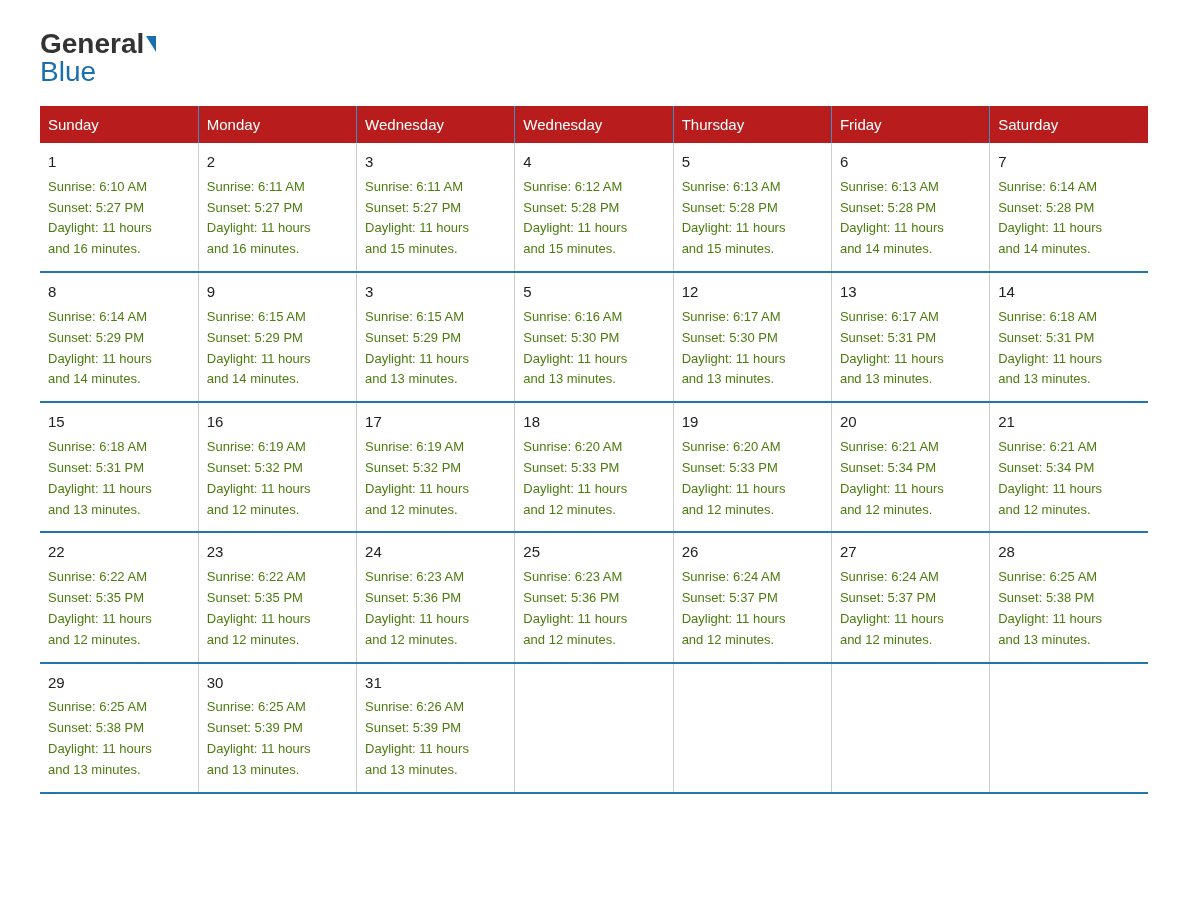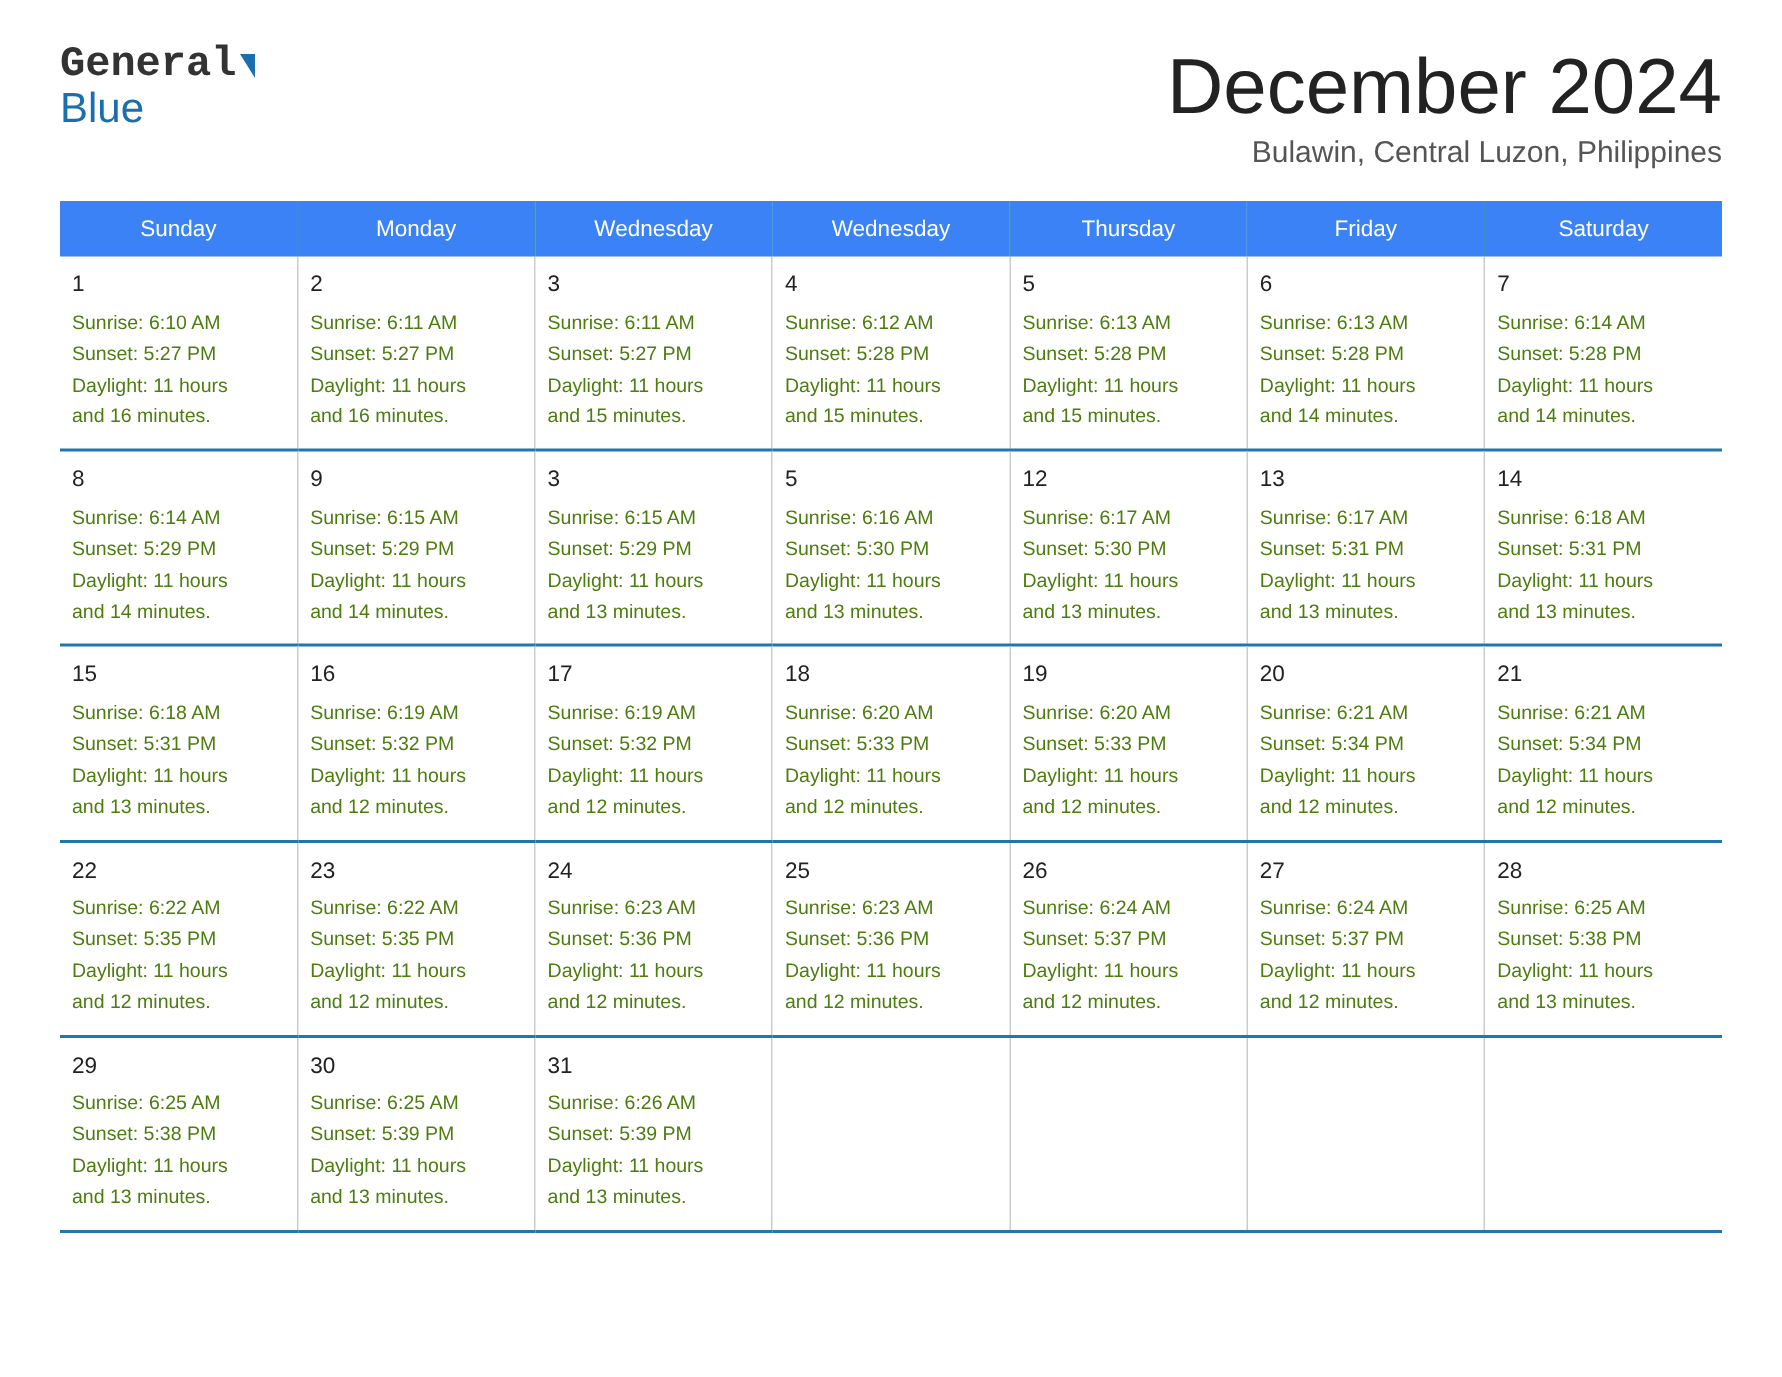--- a/index.html
+++ b/index.html
@@ -19,21 +19,20 @@
     .logo {
       display: flex;
       flex-direction: column;
       align-items: flex-start;
     }
     .logo-general {
       font-size: 28px;
       font-weight: bold;
       color: #333;
       line-height: 1;
-      font-family: Liberation Mono, monospace;
     }
     .logo-blue {
       font-size: 28px;
       font-weight: normal;
       color: #1a6faf;
       line-height: 1;
     }
     .logo-triangle {
       display: inline-block;
       width: 0;
@@ -57,24 +56,24 @@
       font-size: 20px;
       color: #555;
       margin-top: 4px;
     }
     table {
       width: 100%;
       border-collapse: collapse;
       font-size: 14px;
     }
     thead tr th {
-      background-color: #3b82f6;
+      background-color: #b91c1c;
       color: #fff;
       padding: 10px 8px;
-      text-align: center;
+      text-align: left;
       font-size: 15px;
       font-weight: normal;
       border-right: 1px solid #3a8fc7;
     }
     thead tr th:last-child {
       border-right: none;
     }
     tbody tr td {
       vertical-align: top;
       padding: 8px 8px 12px 8px;
@@ -104,24 +103,20 @@
 </head>
 <body>
 
 <div class="header-row">
   <div class="logo">
     <div style="display:flex;align-items:center;">
       <span class="logo-general">General</span>
       <span class="logo-triangle"></span>
     </div>
     <span class="logo-blue">Blue</span>
-  </div>
-  <div class="title-block">
-    <div class="month-title">December 2024</div>
-    <div class="location-title">Bulawin, Central Luzon, Philippines</div>
   </div>
 </div>
 
 <table>
   <thead>
     <tr>
     <th>Sunday</th>
         <th>Monday</th>
         <th>Wednesday</th>
         <th>Wednesday</th>

